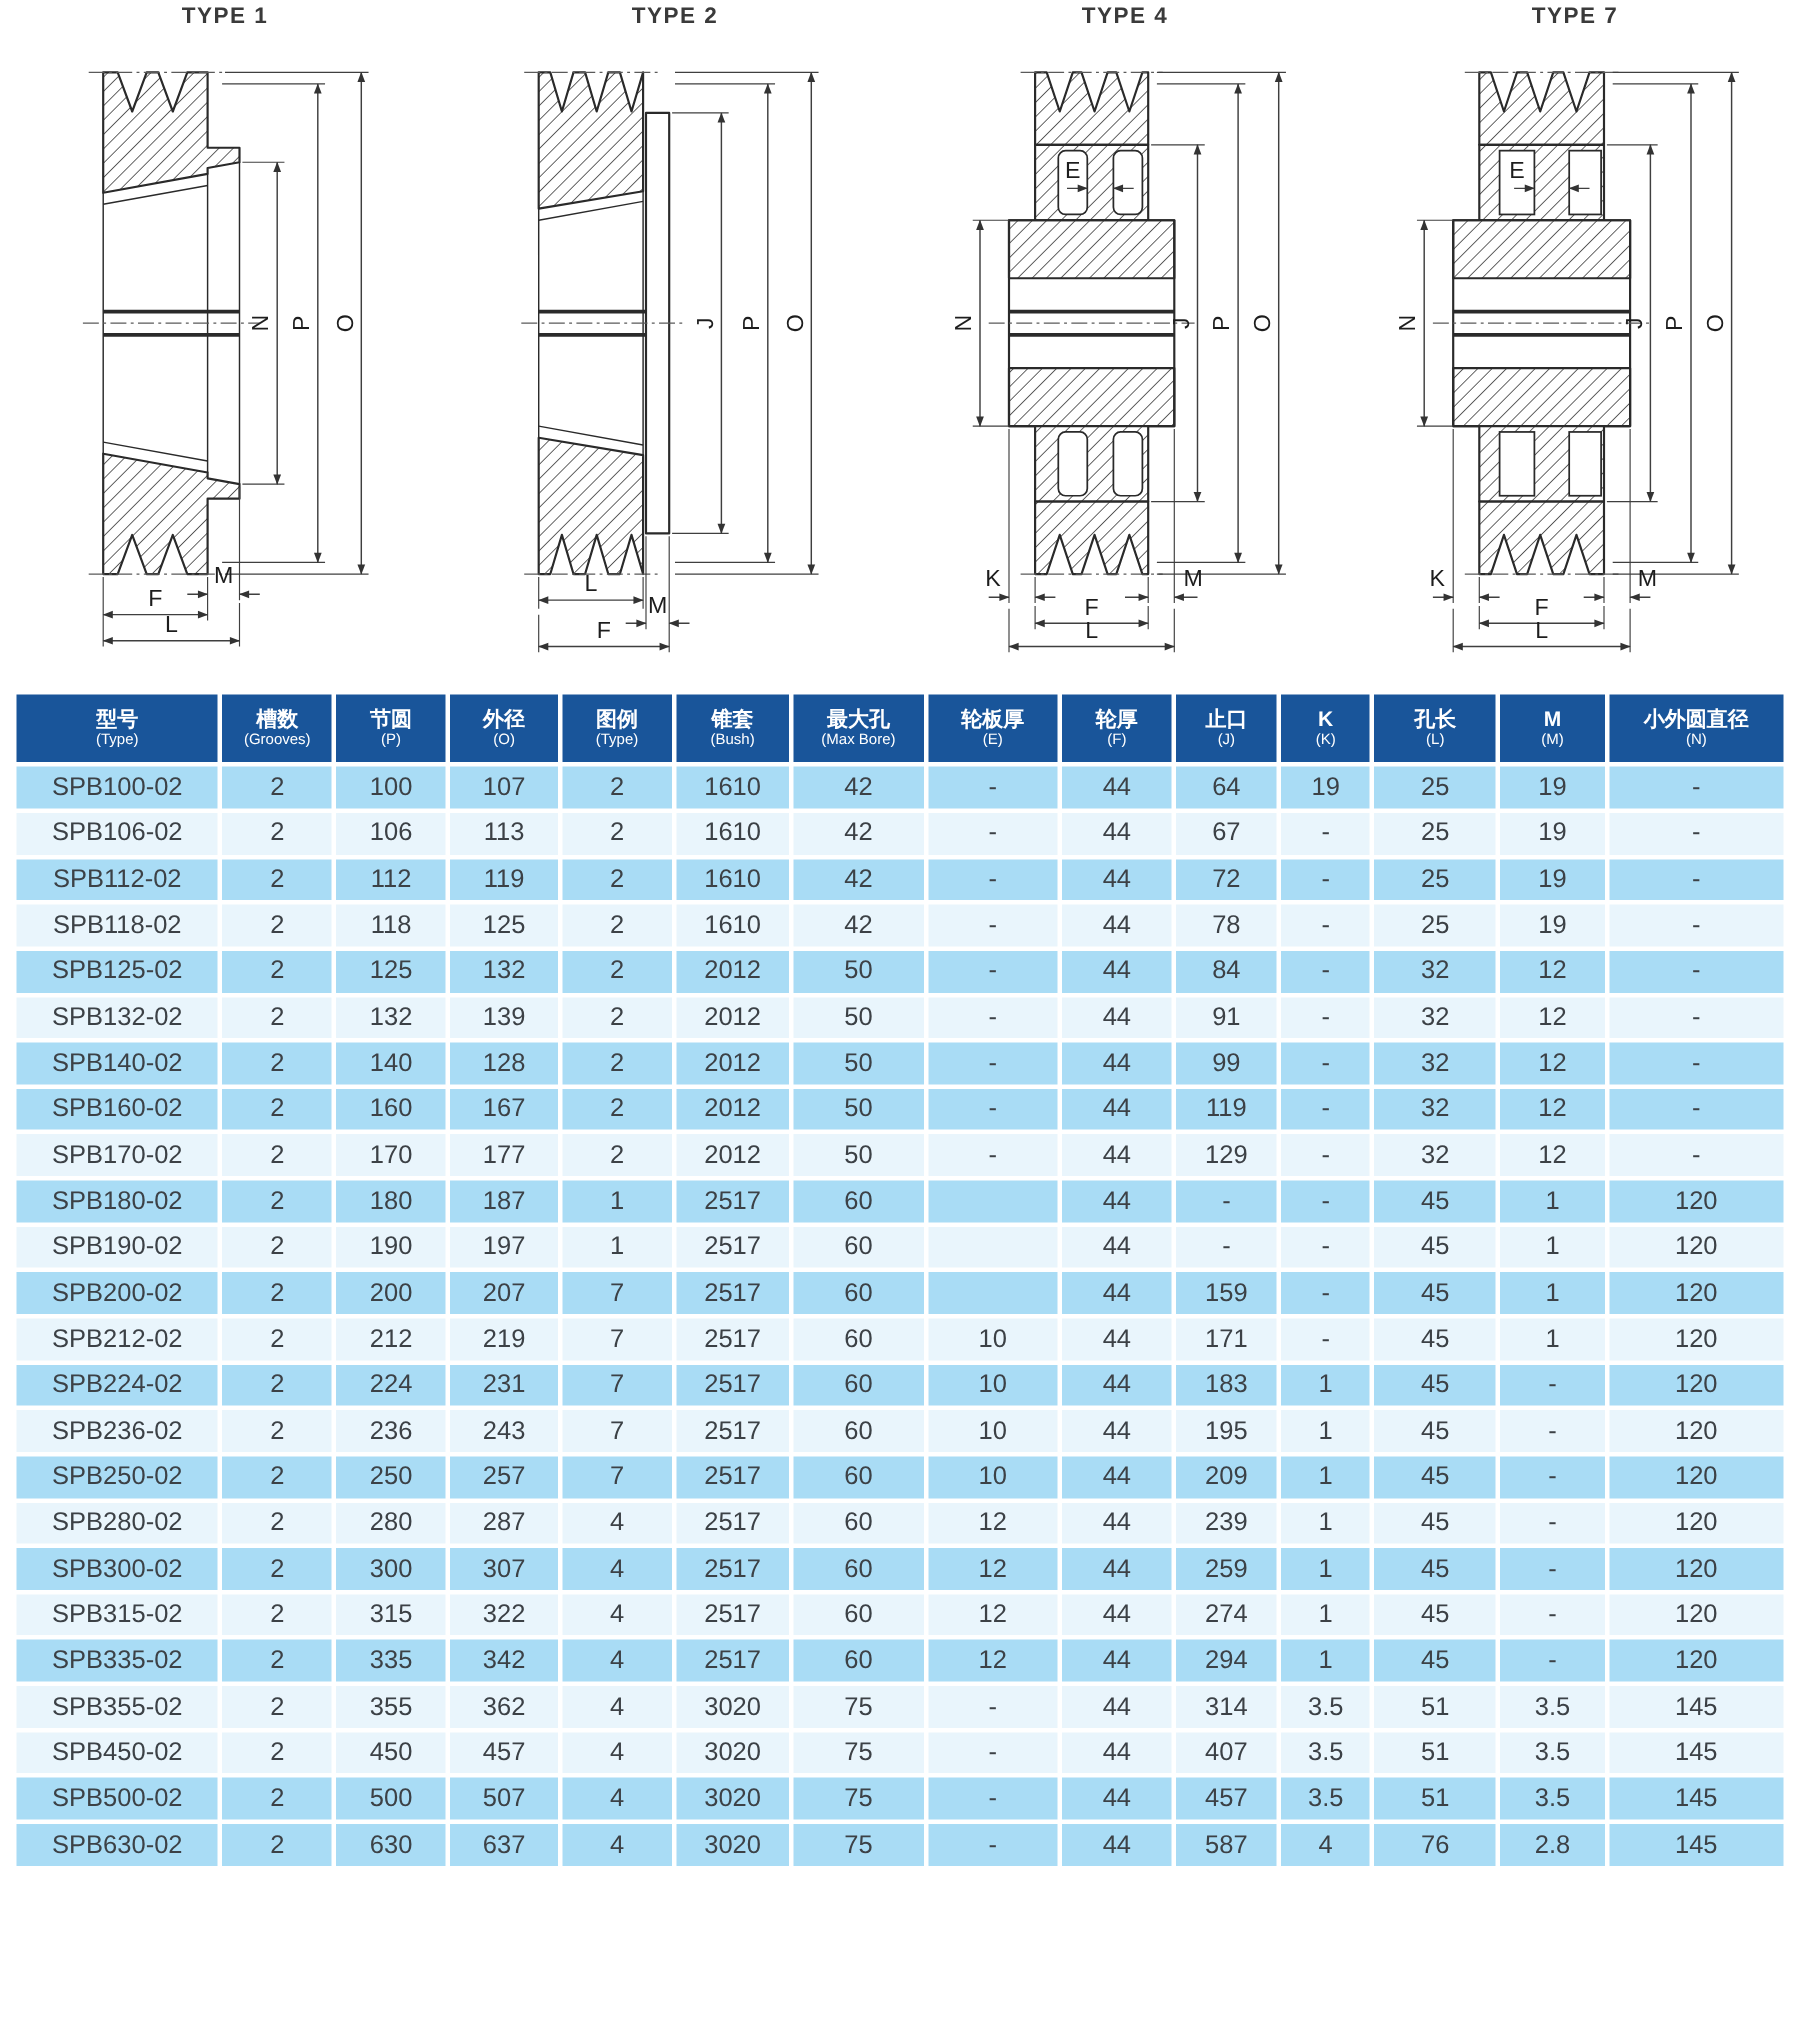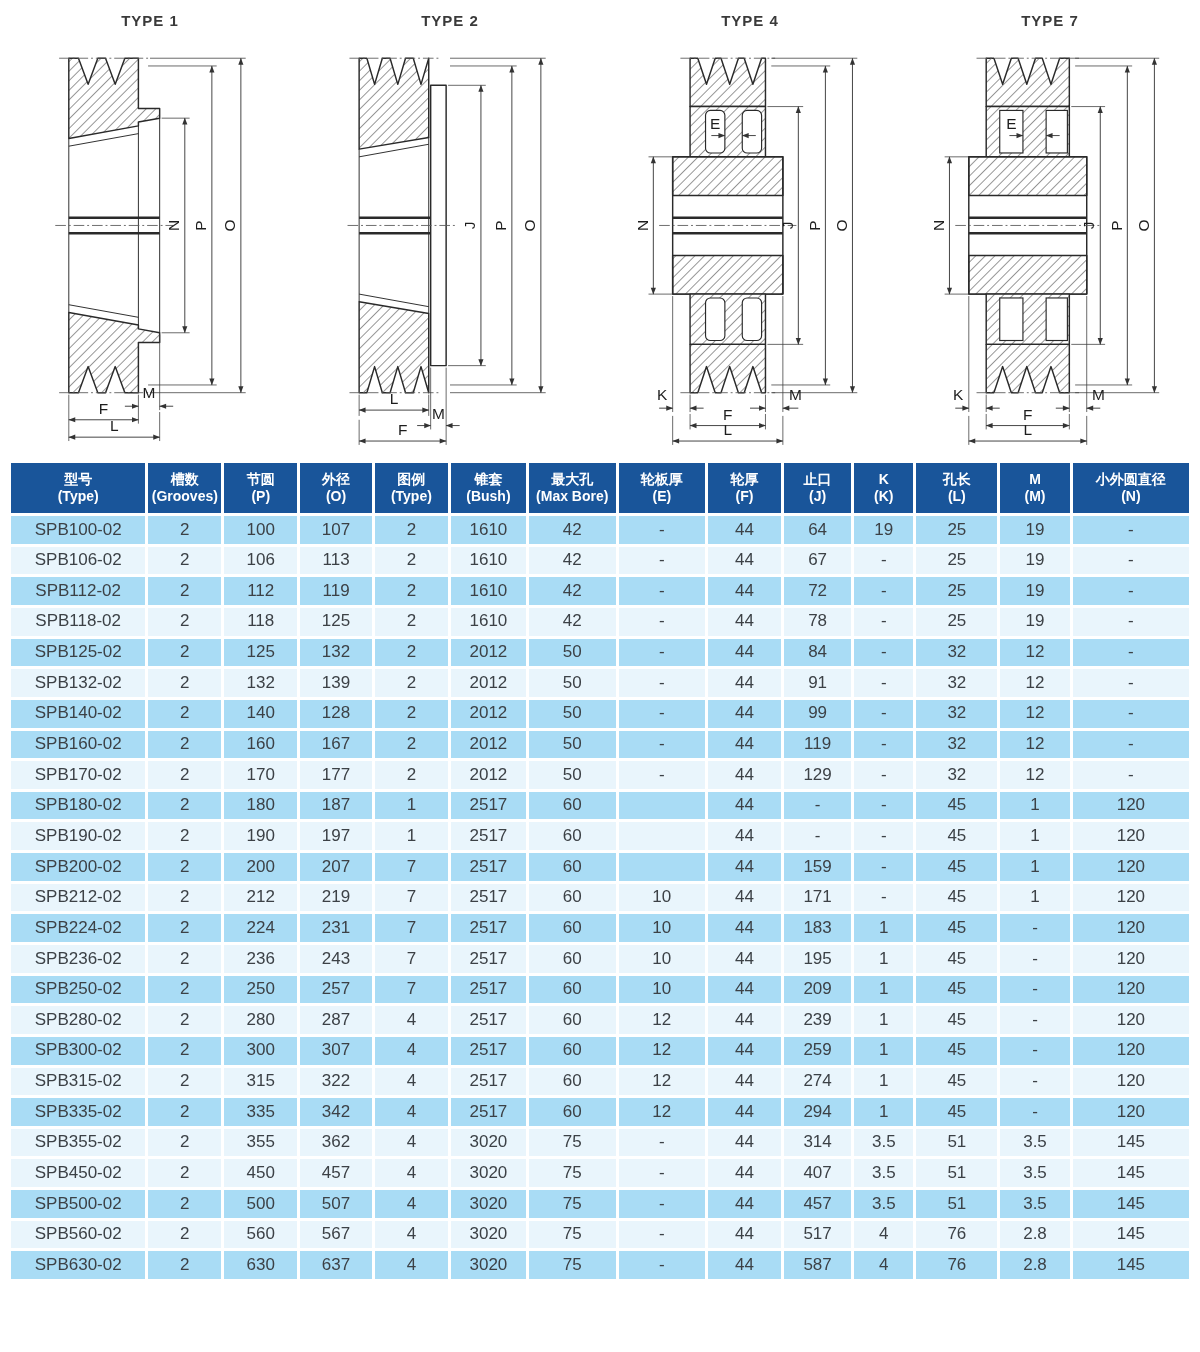--- a/index.html
+++ b/index.html
@@ -4,41 +4,41 @@
 <style>
   :root{
     --header-bg:#19559a; --row-odd:#a9dcf5; --row-even:#e9f5fc;
     --header-text:#ffffff; --cell-text:#3c4146; --page-bg:#ffffff; --line-color:#2a2a2a;
   }
   *{box-sizing:border-box; margin:0; padding:0;}
   body{background:var(--page-bg); font-family:"Liberation Sans", sans-serif;}
   .page{width:1200px; min-height:1352px; background:var(--page-bg); margin:0 auto;}
 
   
-  .diagrams{display:flex; padding-top:10px; height:458px;}
+  .diagrams{display:flex; height:458px;}
   .diagram{flex:1 1 25%; display:flex; flex-direction:column; align-items:center;}
   .diagram-title{font-size:15px; font-weight:bold; color:#3a3a3a; letter-spacing:1px; margin:2px 0 0;}
   .diagram svg{width:290px; height:420px;}
 
   .out{fill:none; stroke:var(--line-color); stroke-width:1.5; stroke-linejoin:round;}
   .hat{fill:url(#hatch); stroke:var(--line-color); stroke-width:1.5; stroke-linejoin:round;}
   .win{fill:#ffffff; stroke:var(--line-color); stroke-width:1.2;}
   .thin{stroke:var(--line-color); stroke-width:1; fill:none;}
   .bore{stroke:var(--line-color); stroke-width:2.6;}
   .cl{stroke:#5a5a5a; stroke-width:0.9; stroke-dasharray:11 3 2 3; fill:none;}
   .dim{stroke:#3f3f3f; stroke-width:1; marker-start:url(#arr); marker-end:url(#arr);}
   .dima{stroke:#3f3f3f; stroke-width:1; marker-end:url(#arr);}
   .ext{stroke:#3f3f3f; stroke-width:0.8;}
   .lbl{font-family:"Liberation Sans", sans-serif; font-size:16px; font-weight:500; fill:#1d1d1d; text-anchor:middle;}
 
   
   table.spec-table{width:1184px; margin:2px 8px 0; border-collapse:separate; border-spacing:3px; table-layout:fixed;}
   .spec-table th{background:var(--header-bg); color:var(--header-text); padding:8px 2px 9px; line-height:1.18; font-weight:normal; vertical-align:middle;}
   .spec-table th .zh{font-size:14px; font-weight:600;}
-  .spec-table th .en{font-size:14px; font-weight:700;}
+  .spec-table th .en{font-size:10px; font-weight:400;}
   .spec-table td{text-align:center; font-size:17px; line-height:1.45; padding:1.5px 2px; color:var(--cell-text); overflow:hidden; white-space:nowrap;}
   tr.odd td{background:var(--row-odd);}
   tr.even td{background:var(--row-even);}
 </style>
 </head>
 <body>
 
 <svg width="0" height="0" style="position:absolute" aria-hidden="true">
   <defs>
     <pattern id="hatch" patternUnits="userSpaceOnUse" width="7" height="7" patternTransform="rotate(45)">
@@ -713,48 +713,32 @@
           <td>3020</td>
           <td>75</td>
           <td>-</td>
           <td>44</td>
           <td>457</td>
           <td>3.5</td>
           <td>51</td>
           <td>3.5</td>
           <td>145</td>
         </tr>
-        <tr class="even">
-          <td>SPB560-02</td>
-          <td>2</td>
-          <td>560</td>
-          <td>567</td>
+        <tr class="odd">
+          <td>SPB630-02</td>
+          <td>2</td>
+          <td>630</td>
+          <td>637</td>
           <td>4</td>
           <td>3020</td>
           <td>75</td>
           <td>-</td>
           <td>44</td>
-          <td>517</td>
+          <td>587</td>
           <td>4</td>
           <td>76</td>
           <td>2.8</td>
           <td>145</td>
         </tr>
-        <tr class="odd">
-          <td>SPB630-02</td>
-          <td>2</td>
-          <td>630</td>
-          <td>637</td>
-          <td>4</td>
-          <td>3020</td>
-          <td>75</td>
-          <td>-</td>
-          <td>44</td>
-          <td>587</td>
-          <td>4</td>
-          <td>76</td>
-          <td>2.8</td>
-          <td>145</td>
-        </tr>
       </tbody>
   </table>
 
 </div>
 
 </body></html>

